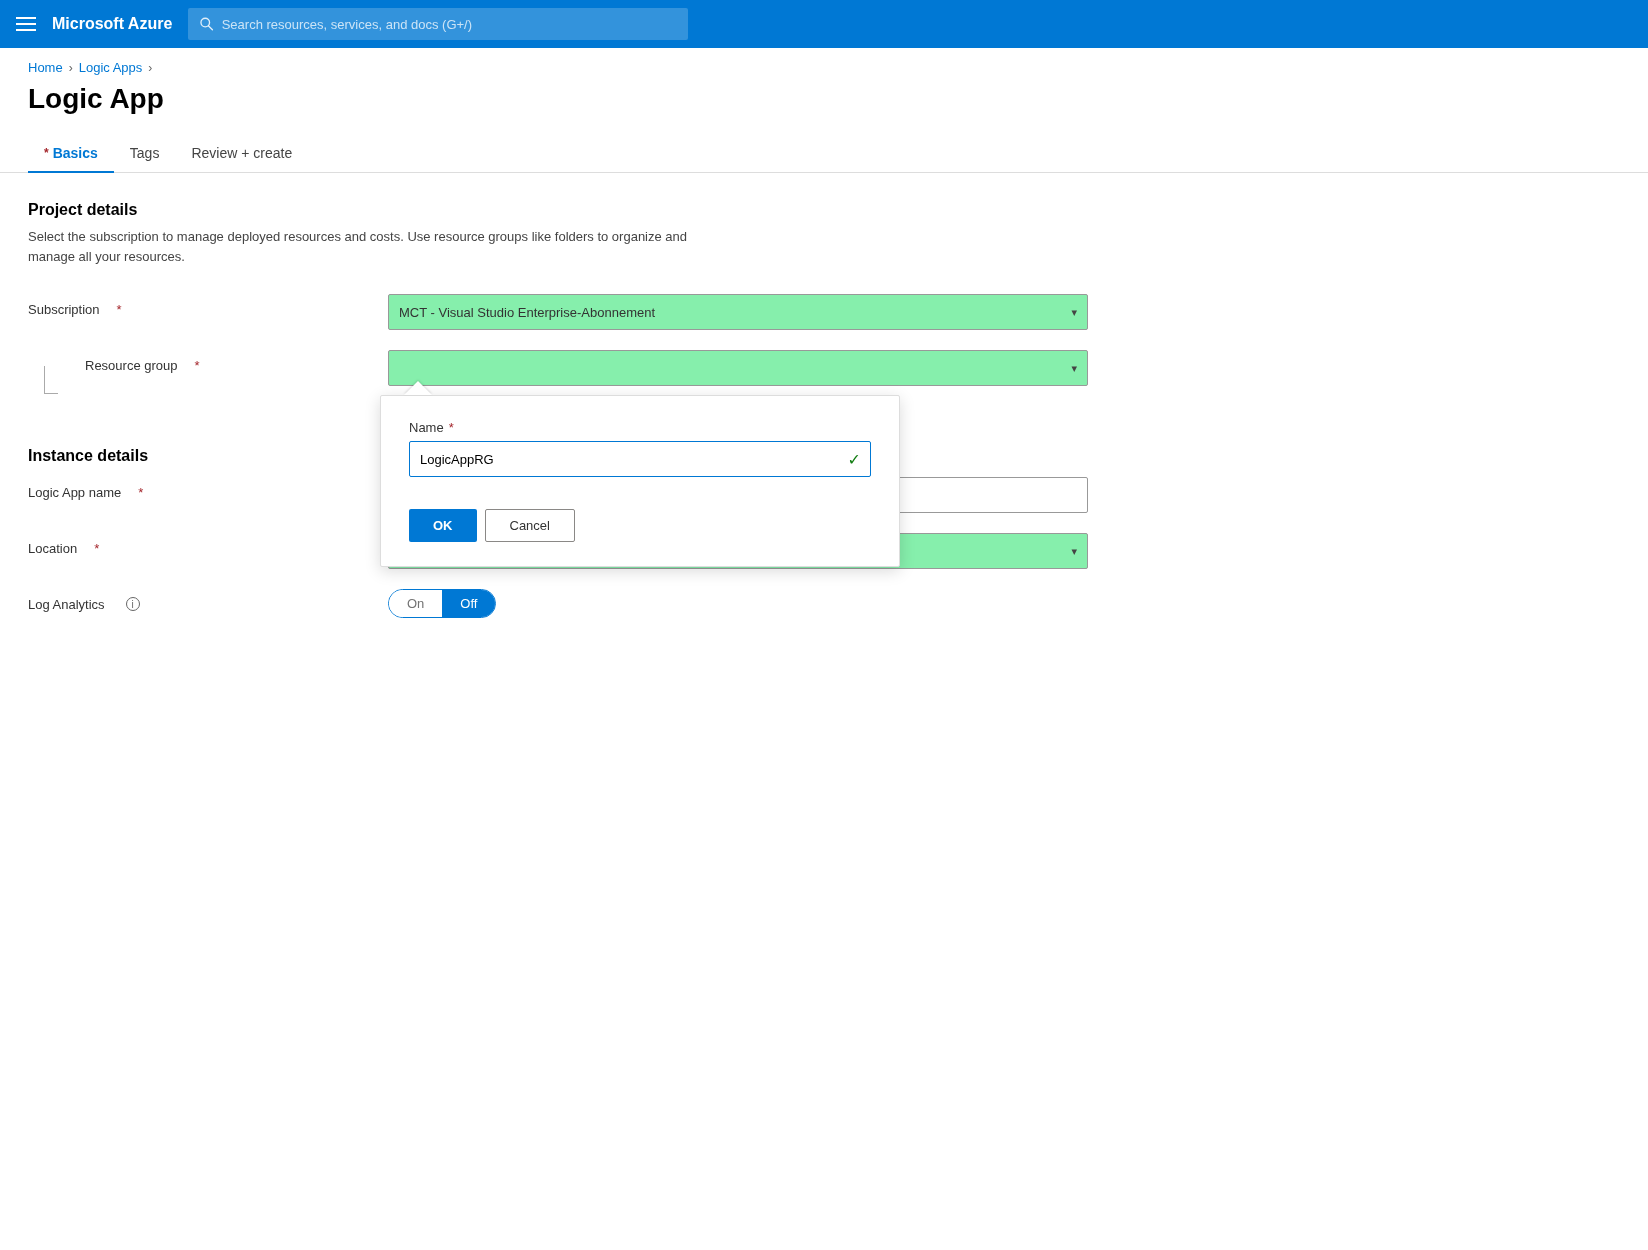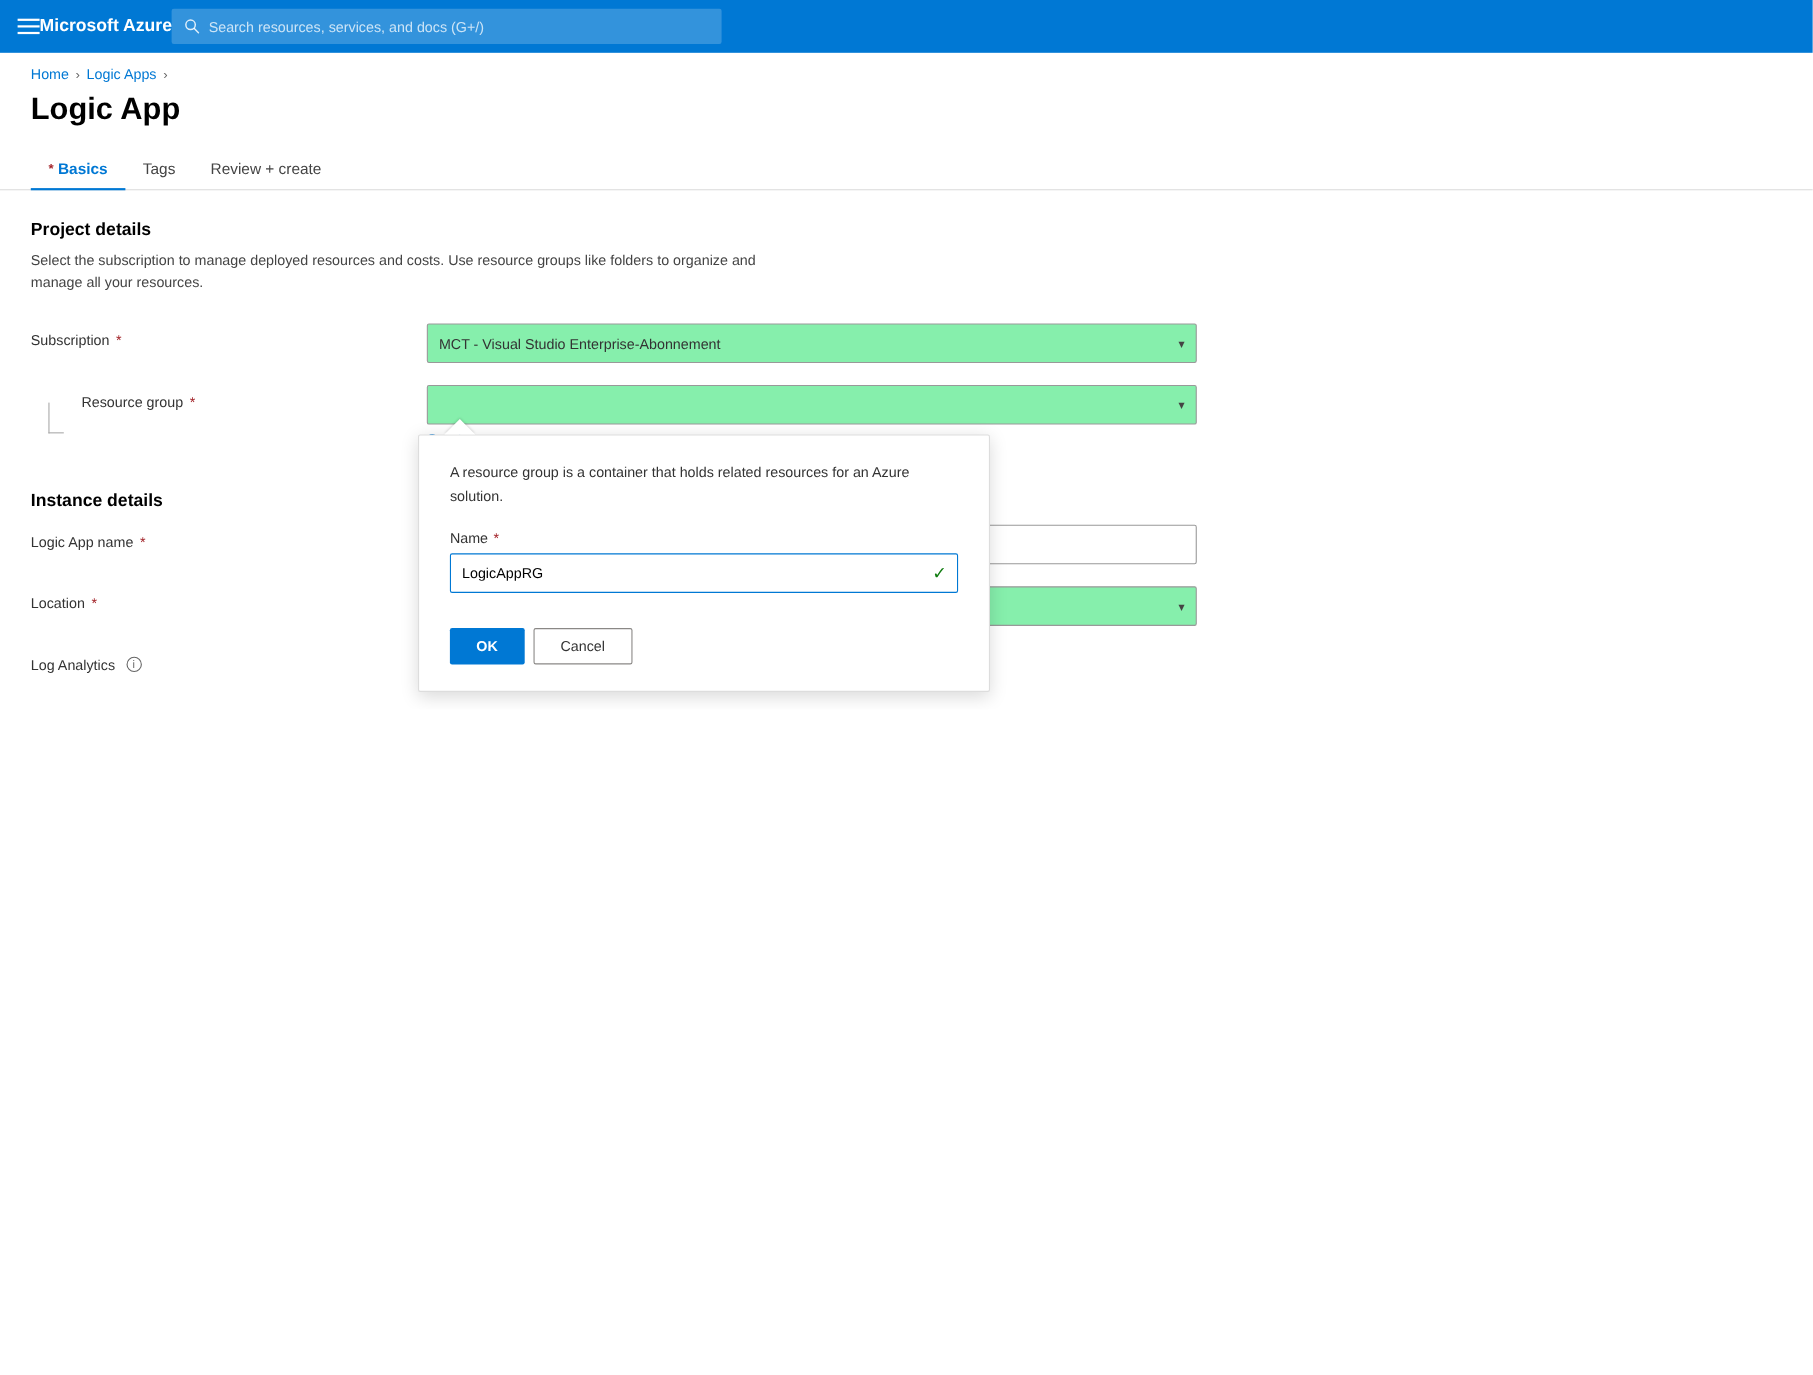--- a/index.html
+++ b/index.html
@@ -5,20 +5,21 @@
     * { box-sizing: border-box; margin: 0; padding: 0; }
     body { font-family: 'Segoe UI', Arial, sans-serif; background: #fff; color: #333; font-size: 14px; }
 
     
     .top-nav {
       background: #0078d4;
       height: 48px;
       display: flex;
       align-items: center;
       padding: 0 16px;
+      gap: 16px;
     }
     .hamburger {
       color: #fff;
       font-size: 20px;
       cursor: pointer;
       display: flex;
       flex-direction: column;
       gap: 4px;
     }
     .hamburger span { display: block; width: 20px; height: 2px; background: #fff; }
@@ -125,21 +126,21 @@
       min-height: 36px;
     }
     .form-label {
       width: 360px;
       min-width: 360px;
       font-size: 13px;
       color: #333;
       padding-top: 8px;
       display: flex;
       align-items: flex-start;
-      gap: 6px;
+      gap: 17px;
     }
     .form-label .req { color: #a4262c; }
     .form-label .info-icon {
       width: 14px;
       height: 14px;
       border: 1px solid #666;
       border-radius: 50%;
       display: inline-flex;
       align-items: center;
       justify-content: center;
@@ -389,21 +390,20 @@
         <span></span>
         <span class="chevron">▾</span>
       </div>
       <a class="create-new-link" href="#">Create new</a>
     </div>
   </div>
 
   <div class="popup-overlay">
     <div class="popup-arrow"></div>
     <div class="popup-box">
-      <p class="popup-desc">A resource group is a container that holds related resources for an Azure solution.</p>
       <div class="popup-label">
         <span>Name</span>
         <span class="req"> *</span>
       </div>
       <div class="popup-input-row">
         <input type="text" class="popup-input" value="LogicAppRG" style="">
         <span class="popup-check">✓</span>
       </div>
       <div class="popup-buttons">
         <button class="btn-primary">OK</button>

